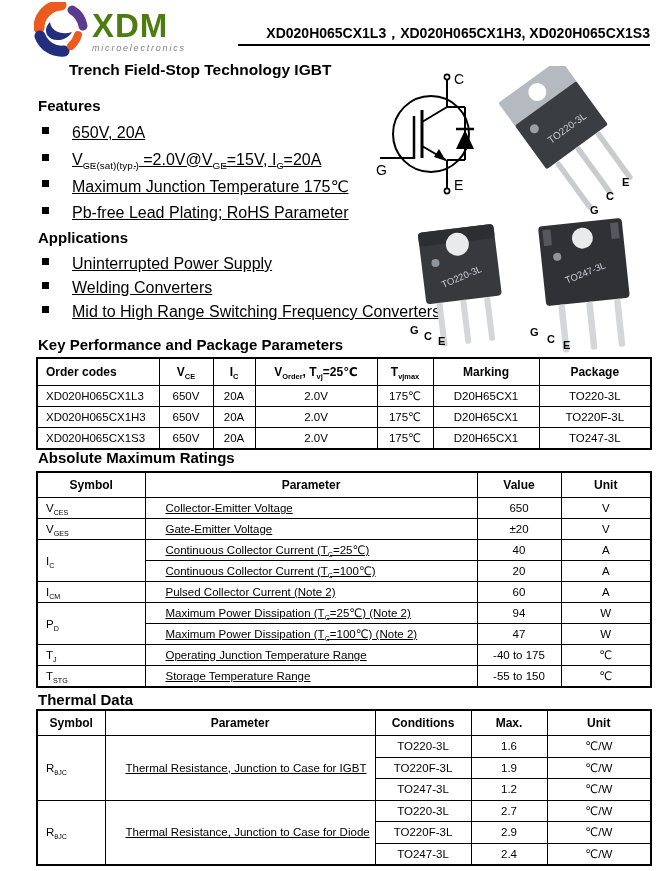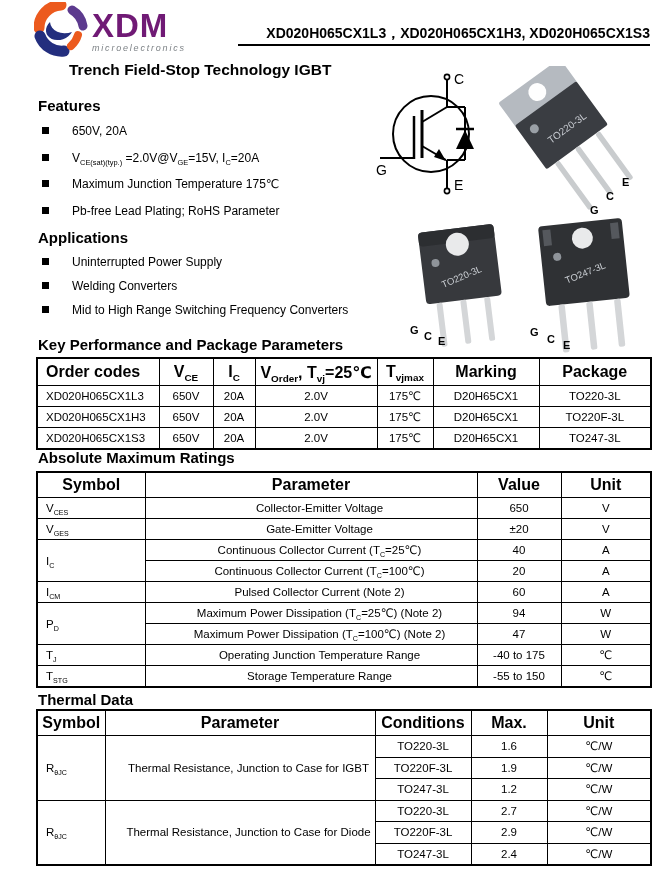--- a/index.html
+++ b/index.html
@@ -4,45 +4,45 @@
 <style>
   html,body{margin:0;padding:0;}
   body{
     width:658px;height:871px;position:relative;background:#ffffff;color:#000;
     font-family:"Liberation Sans","DejaVu Sans",sans-serif;overflow:hidden;
   }
   sub{font-size:0.62em;line-height:0;}
   
   .brand{position:absolute;left:34px;top:2px;display:flex;align-items:flex-start;}
   .brand-txt{margin-left:4px;margin-top:9px;}
-  .brand-name{font-size:33px;font-weight:bold;color:#701a75;line-height:0.9;letter-spacing:1px;}
+  .brand-name{font-size:33px;font-weight:bold;color:#4d7c0f;line-height:0.9;letter-spacing:1px;}
   .brand-sub{font-size:9px;color:#808archive58a;color:#7e8387;font-style:italic;letter-spacing:1.8px;margin-top:2px;}
   .partnums{position:absolute;right:8px;top:25px;font-size:14px;font-weight:bold;white-space:nowrap;}
   .hdr-rule{position:absolute;left:238px;right:8px;top:44px;border-bottom:2px solid #000;height:0;}
   
   .doc-title{position:absolute;left:38px;top:61px;font-size:15.5px;font-weight:bold;margin-left:31px;}
   .sec-h{position:absolute;left:38px;font-size:15px;font-weight:bold;}
   .feat-h{top:97px;} .app-h{top:229px;} .kp-h{top:336px;} .abs-h{top:449px;} .th-h{top:691px;}
   
   .blist{position:absolute;left:38px;margin:0;padding:0;list-style:none;}
   .feat-list{top:124px;} .app-list{top:255px;}
-  .blist li{position:relative;padding-left:34px;font-size:12px;white-space:nowrap;}
+  .blist li{position:relative;padding-left:34px;font-size:16px;white-space:nowrap;text-decoration:underline;}
   .feat-list li{height:26.6px;} .app-list li{height:23.8px;}
   .sq{position:absolute;left:4px;top:3px;width:7px;height:7px;background:#000;}
   
   table{position:absolute;left:36px;width:614px;border-collapse:collapse;table-layout:fixed;font-size:11.5px;}
   th,td{border:1px solid #000;text-align:center;padding:0 3px;overflow:hidden;white-space:nowrap;}
-  th{font-size:16px;}
+  th{font-size:12px;}
   table{border:2px solid #000;}
   .t1{top:357px;} .t2{top:471px;} .t3{top:709px;}
   .t1 th{height:26px;} .t1 td{height:20px;margin-top:44px;}
   .t2 th{height:24px;} .t2 td{height:20px;font-size:11.5px;}
   .t3 th{height:24px;} .t3 td{height:20.5px;}
   .al{text-align:left;padding-left:8px;}
-  .pl10{text-align:center;padding-left:20px;white-space:normal;}
+  .pl10{text-align:left;padding-left:20px;white-space:normal;text-decoration:underline;}
   
   .gfx{position:absolute;left:376px;top:66px;width:282px;height:302px;}
   .igbt{position:absolute;left:0;top:2px;}
   .pkg1{position:absolute;left:96px;top:0;}
   .pkg2{position:absolute;left:28px;top:156px;}
   .pkg3{position:absolute;left:146px;top:152px;}
   .pl{position:absolute;font-size:11px;font-weight:bold;}
 </style>
 </head>
 <body>

